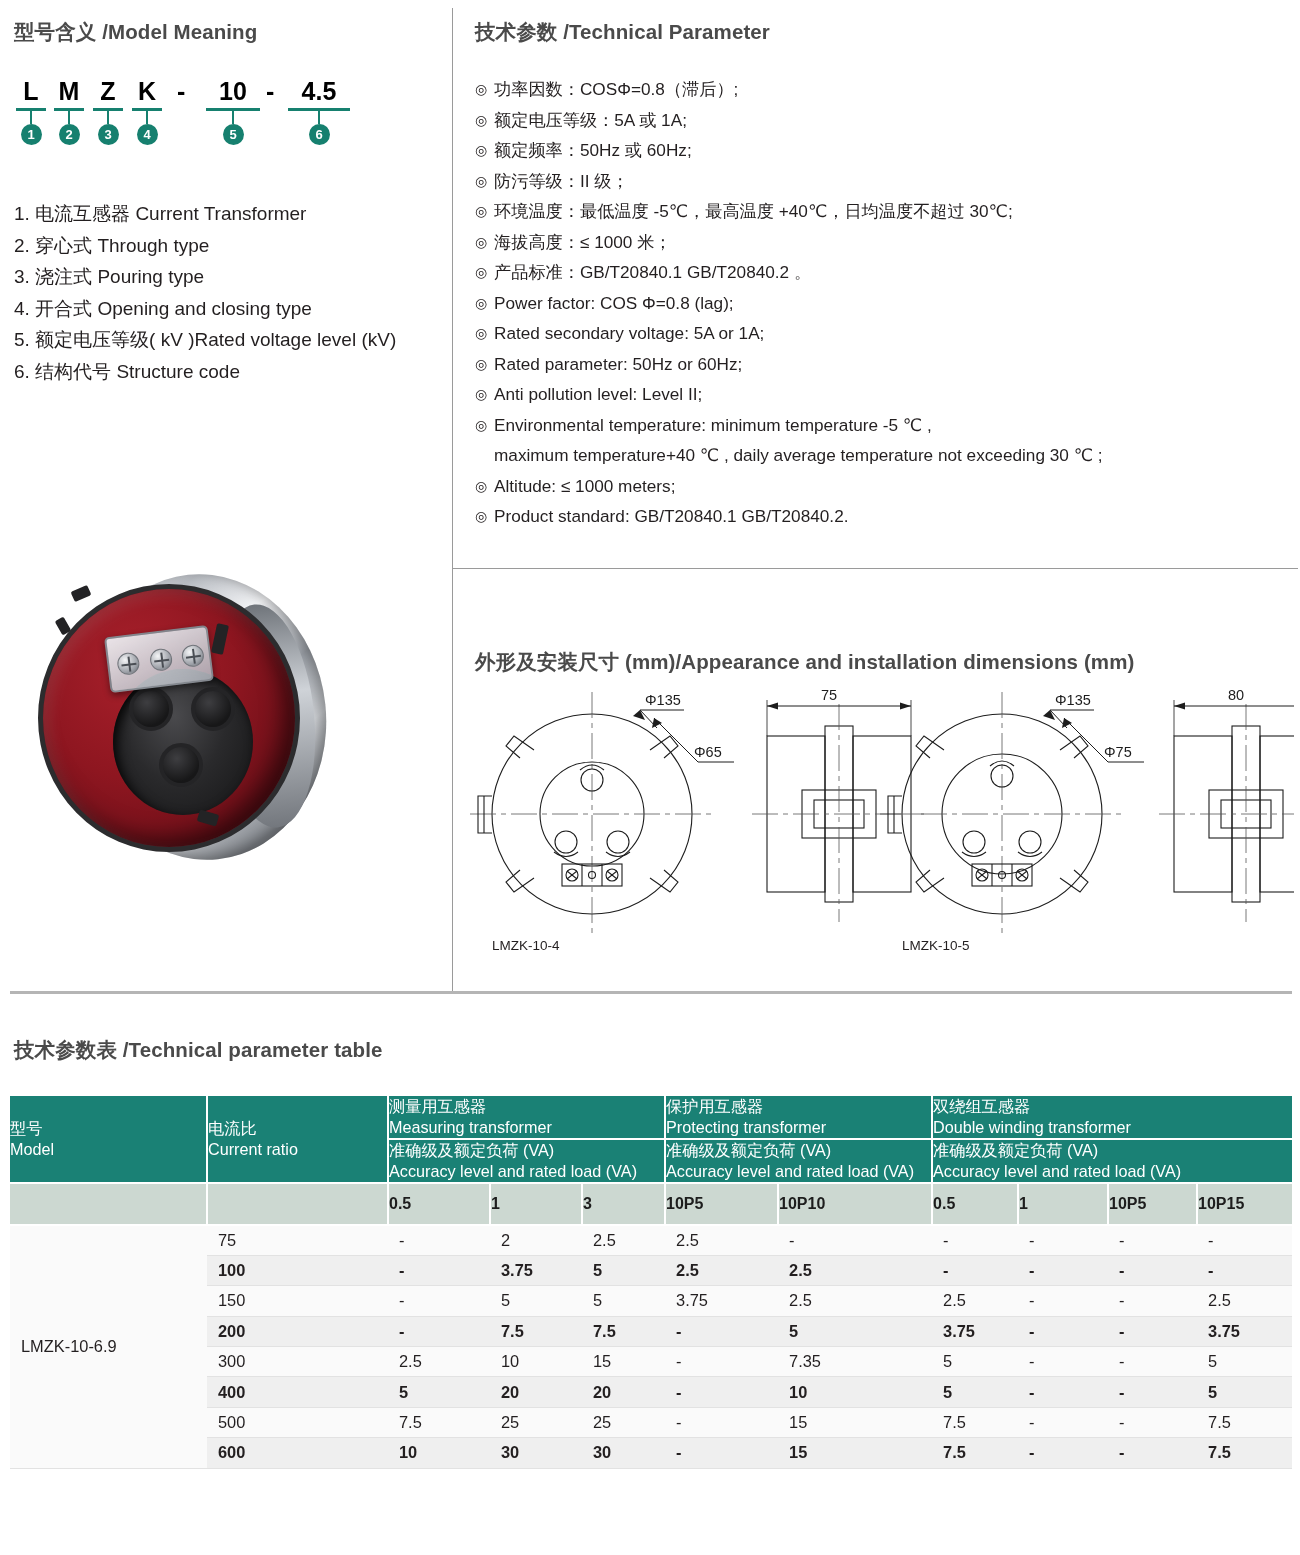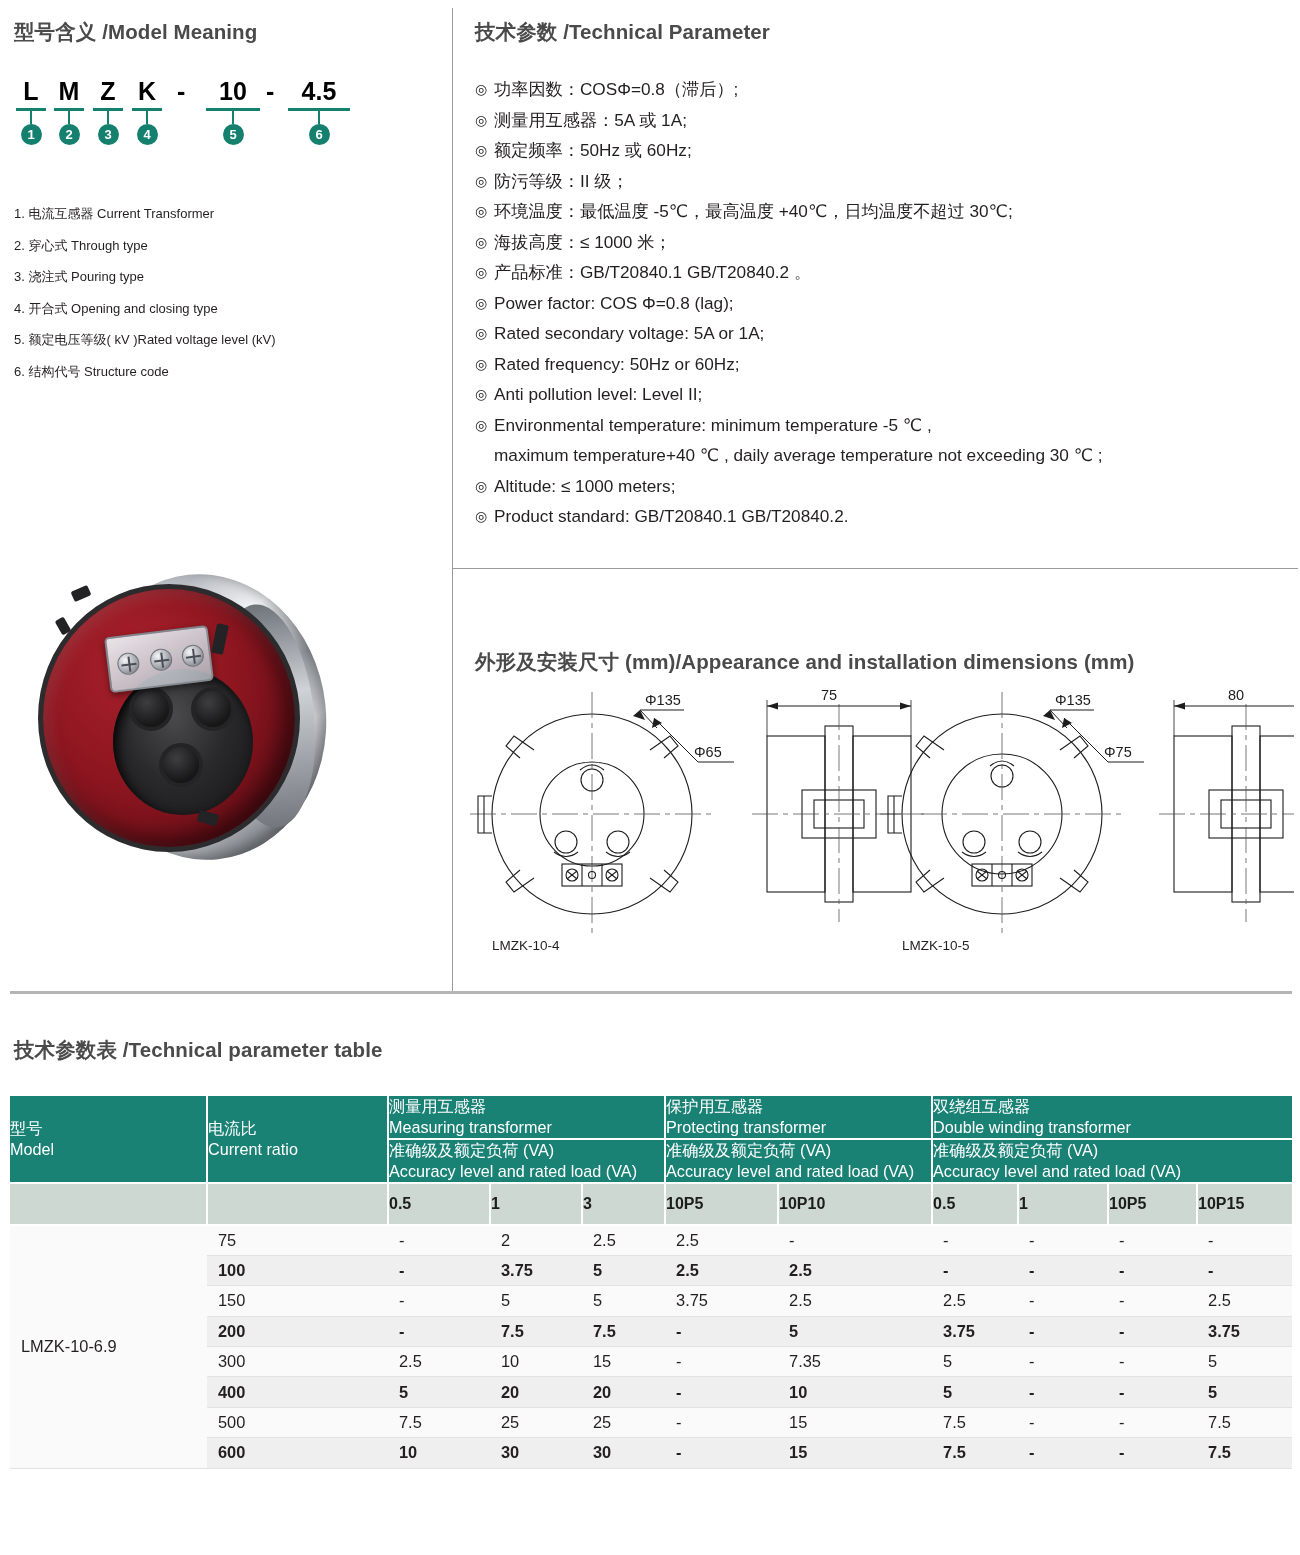--- a/index.html
+++ b/index.html
@@ -54,21 +54,21 @@
     text-align: center; margin: 0 auto;
   }
   .code-dash {
     position: absolute; font-size: 25px; font-weight: bold;
     color: #000; line-height: 30px;
   }
 
   
   #model-legend { position: absolute; left: 14px; top: 198px; width: 430px; }
   .legend-item {
-    font-size: 13px; color: #231f20; line-height: 31.5px;
+    font-size: 19px; color: #231f20; line-height: 31.5px;
     white-space: nowrap;
   }
 
   
   #tech-list { position: absolute; left: 475px; top: 74px; width: 815px; }
   .param-row {
     display: flex; align-items: flex-start;
     font-size: 17.2px; line-height: 30.5px; color: #231f20;
     white-space: nowrap;
   }
@@ -267,21 +267,21 @@
 
   <div class="sec-title" id="tech-param-title">技术参数 /Technical Parameter</div>
 
   <div id="tech-list">
     <div class="param-row">
         <span class="param-bullet">◎</span>
         <span>功率因数：COSΦ=0.8（滞后）;</span>
       </div>
     <div class="param-row">
         <span class="param-bullet">◎</span>
-        <span>测量用互感器：5A 或 1A;</span>
+        <span>额定电压等级：5A 或 1A;</span>
       </div>
     <div class="param-row">
         <span class="param-bullet">◎</span>
         <span>额定频率：50Hz 或 60Hz;</span>
       </div>
     <div class="param-row">
         <span class="param-bullet">◎</span>
         <span>防污等级：II 级；</span>
       </div>
     <div class="param-row">
@@ -299,21 +299,21 @@
     <div class="param-row">
         <span class="param-bullet">◎</span>
         <span>Power factor: COS Φ=0.8 (lag);</span>
       </div>
     <div class="param-row">
         <span class="param-bullet">◎</span>
         <span>Rated secondary voltage: 5A or 1A;</span>
       </div>
     <div class="param-row">
         <span class="param-bullet">◎</span>
-        <span>Rated frequency: 50Hz or 60Hz;</span>
+        <span>Rated parameter: 50Hz or 60Hz;</span>
       </div>
     <div class="param-row">
         <span class="param-bullet">◎</span>
         <span>Anti pollution level: Level II;</span>
       </div>
     <div class="param-row">
         <span class="param-bullet">◎</span>
         <span>Environmental temperature: minimum temperature -5 ℃ ,</span>
       </div>
     <div class="param-row param-indent">

